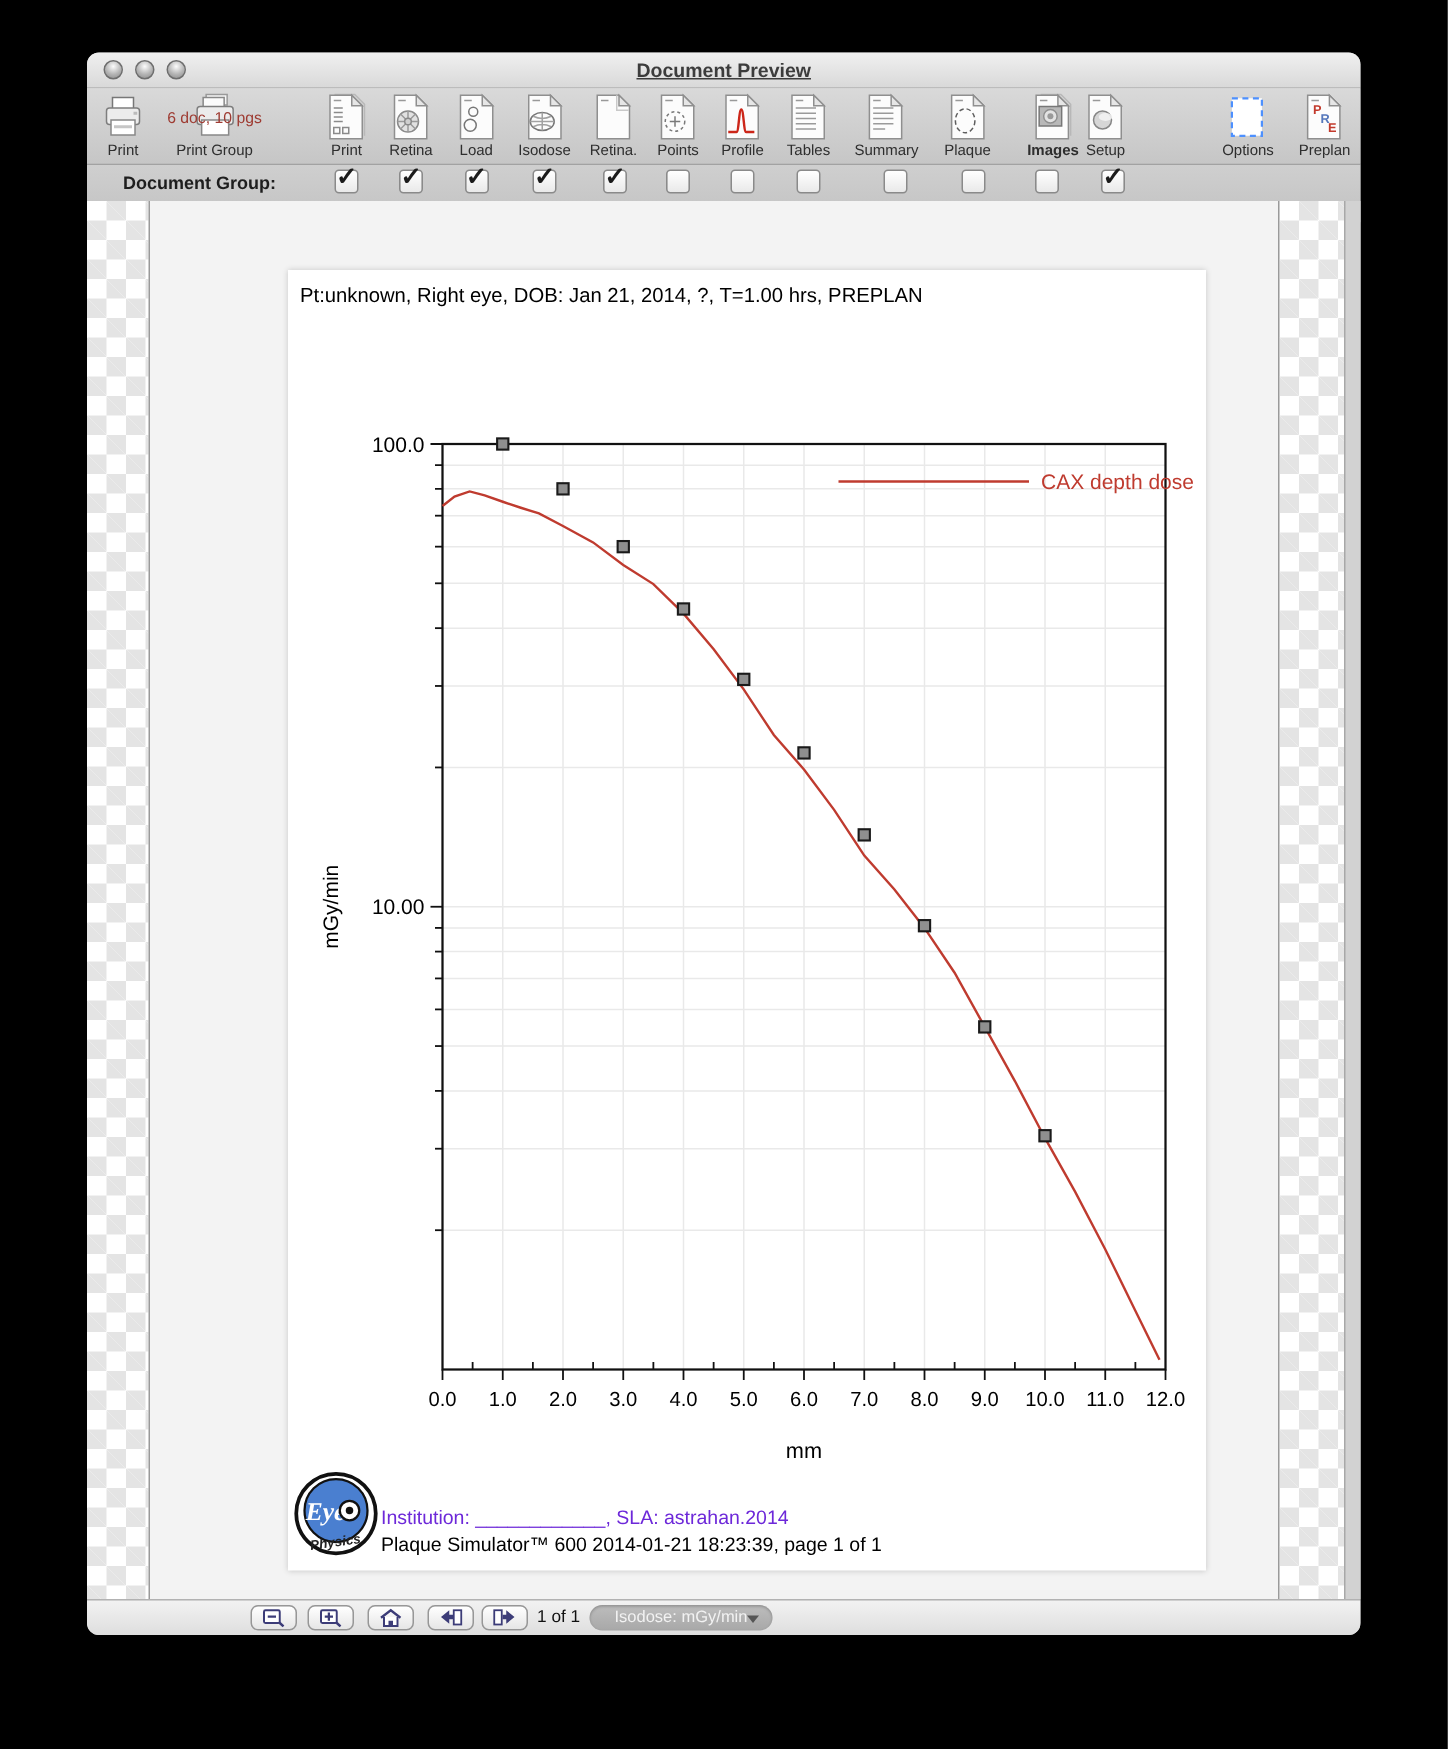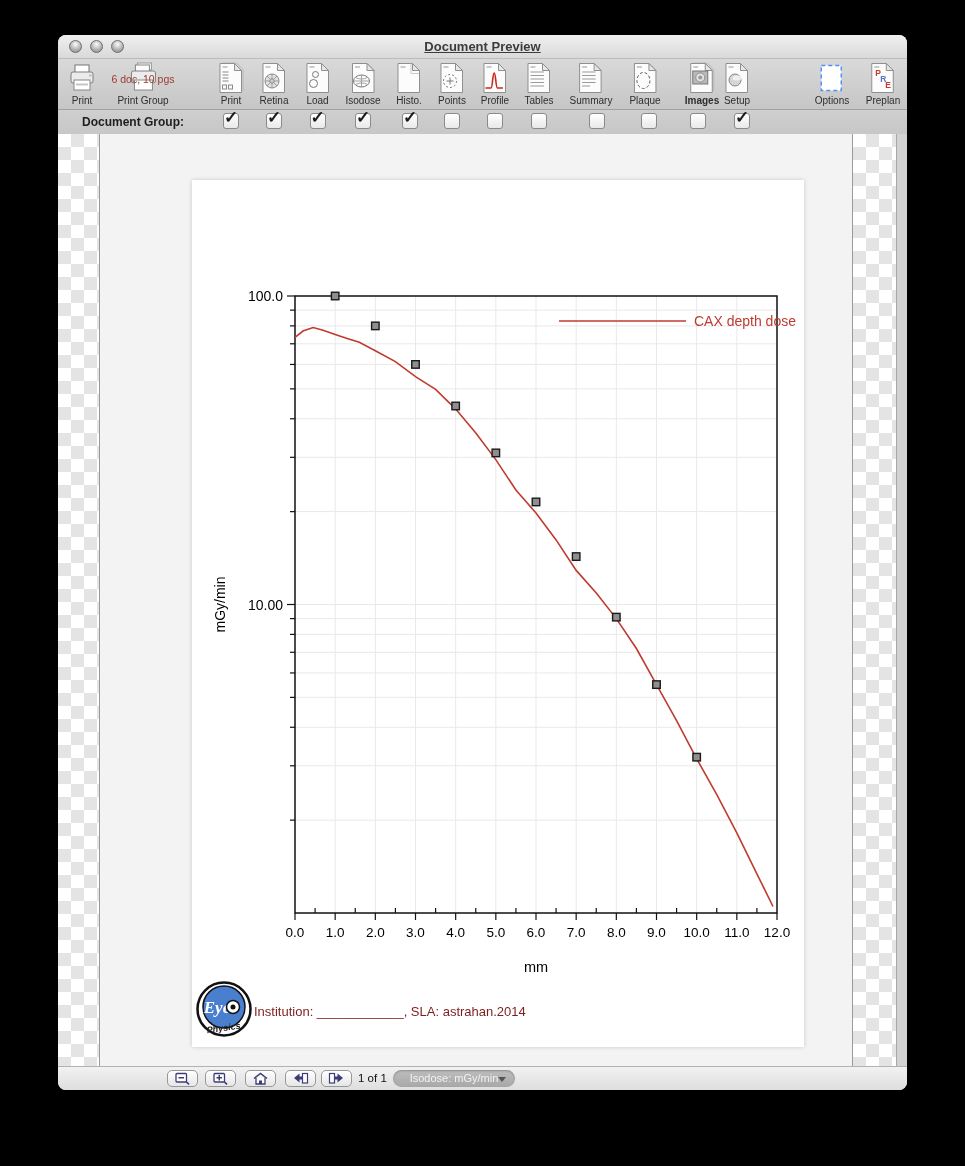--- a/index.html
+++ b/index.html
@@ -57,21 +57,21 @@
   .checker.right { width:44px; border-left:1px solid #9a9a9a; }
   .vscrollbar { width:11px; background:#d2d2d2; border-left:1px solid #a8a8a8; }
   .canvas { flex:1; position:relative; background:#f3f3f3; }
   .page {
     position:absolute; left:92px; top:46px; width:612px; height:867px;
     background:#fff; box-shadow:0 0 4px rgba(0,0,0,.18);
   }
   .hdr-line { position:absolute; left:8px; top:9px; font-size:13.5px; color:#000; }
   .page-title { position:absolute; left:7px; top:26px; font-size:22px; font-weight:bold; color:#000; }
   .chart-wrap { position:absolute; left:0; top:0; width:612px; height:867px; }
-  .footer-line1 { position:absolute; left:62px; top:824px; font-size:13px; color:#7f1d1d; }
+  .footer-line1 { position:absolute; left:62px; top:824px; font-size:13px; color:#6d28d9; }
   .footer-line2 { position:absolute; left:62px; top:842px; font-size:13px; color:#000; }
   .logo-wrap { position:absolute; left:3px; top:800px; width:58px; height:58px; }
   
   .statusbar {
     position:absolute; left:0; bottom:0; width:100%; height:24px;
     background:linear-gradient(#f2f2f2,#dedede);
     border-top:1px solid #b2b2b2;
   }
   .pill {
     position:absolute; top:3px; height:17px; border-radius:9px;
@@ -188,21 +188,21 @@
       </div>
       <div class="tb-item" style="left: 351px;">
         <div class="tb-icon">
           <svg width="30" height="32" viewBox="0 0 30 32">
             <path d="M4 1.5 h14.5 l7 7 v22 h-21.5 z" fill="#fcfcfc" stroke="#8f8f8f"></path>
             <path d="M18.5 1.5 l7 7 h-7 z" fill="#e6e6e6" stroke="#8f8f8f"></path>
             <path d="M6.5 5 h5" stroke="#999" fill="none"></path>
             <path d="M17 1.5 v10 h8" fill="none" stroke="#c9c9c9"></path>
           </svg>
         </div>
-        <div class="tb-label">Histo.</div>
+        <div class="tb-label">Retina.</div>
       </div>
       <div class="tb-item" style="left: 394px;">
         <div class="tb-icon">
           <svg width="30" height="32" viewBox="0 0 30 32">
             <path d="M4 1.5 h14.5 l7 7 v22 h-21.5 z" fill="#fcfcfc" stroke="#8f8f8f"></path>
             <path d="M18.5 1.5 l7 7 h-7 z" fill="#e6e6e6" stroke="#8f8f8f"></path>
             <path d="M6.5 5 h5" stroke="#999" fill="none"></path>
             <circle cx="13" cy="19" r="6.5" fill="none" stroke="#7a7a7a" stroke-dasharray="2 2"></circle>
             <path d="M13 15.5 v7 M9.5 19 h7" stroke="#7a7a7a"></path>
           </svg>
@@ -435,29 +435,31 @@
                 <rect x="219.75" y="180.69033925664593" width="7.5" height="7.5" fill="#8f8f8f" stroke="#1a1a1a" stroke-width="1.4"></rect>
                 <rect x="259.91666666666663" y="222.24484930401118" width="7.5" height="7.5" fill="#8f8f8f" stroke="#1a1a1a" stroke-width="1.4"></rect>
                 <rect x="300.08333333333337" y="269.16491745212693" width="7.5" height="7.5" fill="#8f8f8f" stroke="#1a1a1a" stroke-width="1.4"></rect>
                 <rect x="340.25" y="318.19273511603575" width="7.5" height="7.5" fill="#8f8f8f" stroke="#1a1a1a" stroke-width="1.4"></rect>
                 <rect x="380.4166666666667" y="372.82883244202844" width="7.5" height="7.5" fill="#8f8f8f" stroke="#1a1a1a" stroke-width="1.4"></rect>
                 <rect x="420.5833333333333" y="433.38573046894265" width="7.5" height="7.5" fill="#8f8f8f" stroke="#1a1a1a" stroke-width="1.4"></rect>
                 <rect x="460.75" y="500.84811029102576" width="7.5" height="7.5" fill="#8f8f8f" stroke="#1a1a1a" stroke-width="1.4"></rect>
                 <rect x="500.9166666666667" y="573.411231688309" width="7.5" height="7.5" fill="#8f8f8f" stroke="#1a1a1a" stroke-width="1.4"></rect>
               </g>
             </svg></div>
+        <div class="hdr-line">Pt:unknown, Right eye, DOB: Jan 21, 2014, ?, T=1.00 hrs, PREPLAN</div>
         <div class="logo-wrap" id="logo"><svg width="58" height="58" viewBox="0 0 58 58">
               <circle cx="29" cy="29" r="26.5" fill="#fff" stroke="#111" stroke-width="2.5"></circle>
               <circle cx="29" cy="27" r="21" fill="#4a7fd0" stroke="#111" stroke-width="1.5"></circle>
               <text x="22" y="33" font-size="17" font-style="italic" font-weight="bold" fill="#fff" text-anchor="middle" font-family="Liberation Serif, serif">Eye</text>
               <circle cx="38" cy="27" r="6.5" fill="#fff" stroke="#111" stroke-width="1.5"></circle>
               <circle cx="38" cy="27" r="2.5" fill="#111"></circle>
               <text x="29" y="51" font-size="9" font-style="italic" font-weight="bold" fill="#222" text-anchor="middle" transform="rotate(-8 29 51)">Physics</text>
             </svg></div>
         <div class="footer-line1">Institution: ____________, SLA: astrahan.2014</div>
+        <div class="footer-line2">Plaque Simulator™ 600 2014-01-21 18:23:39, page 1 of 1</div>
       </div>
     </div>
     <div class="checker right"></div>
     <div class="vscrollbar"></div>
   </div>
 
   <div class="statusbar">
     <div class="pill zoominfo">1.00 836x919</div>
     <div id="sb-buttons">
         <div class="sb-btn" style="left: 109px;">

